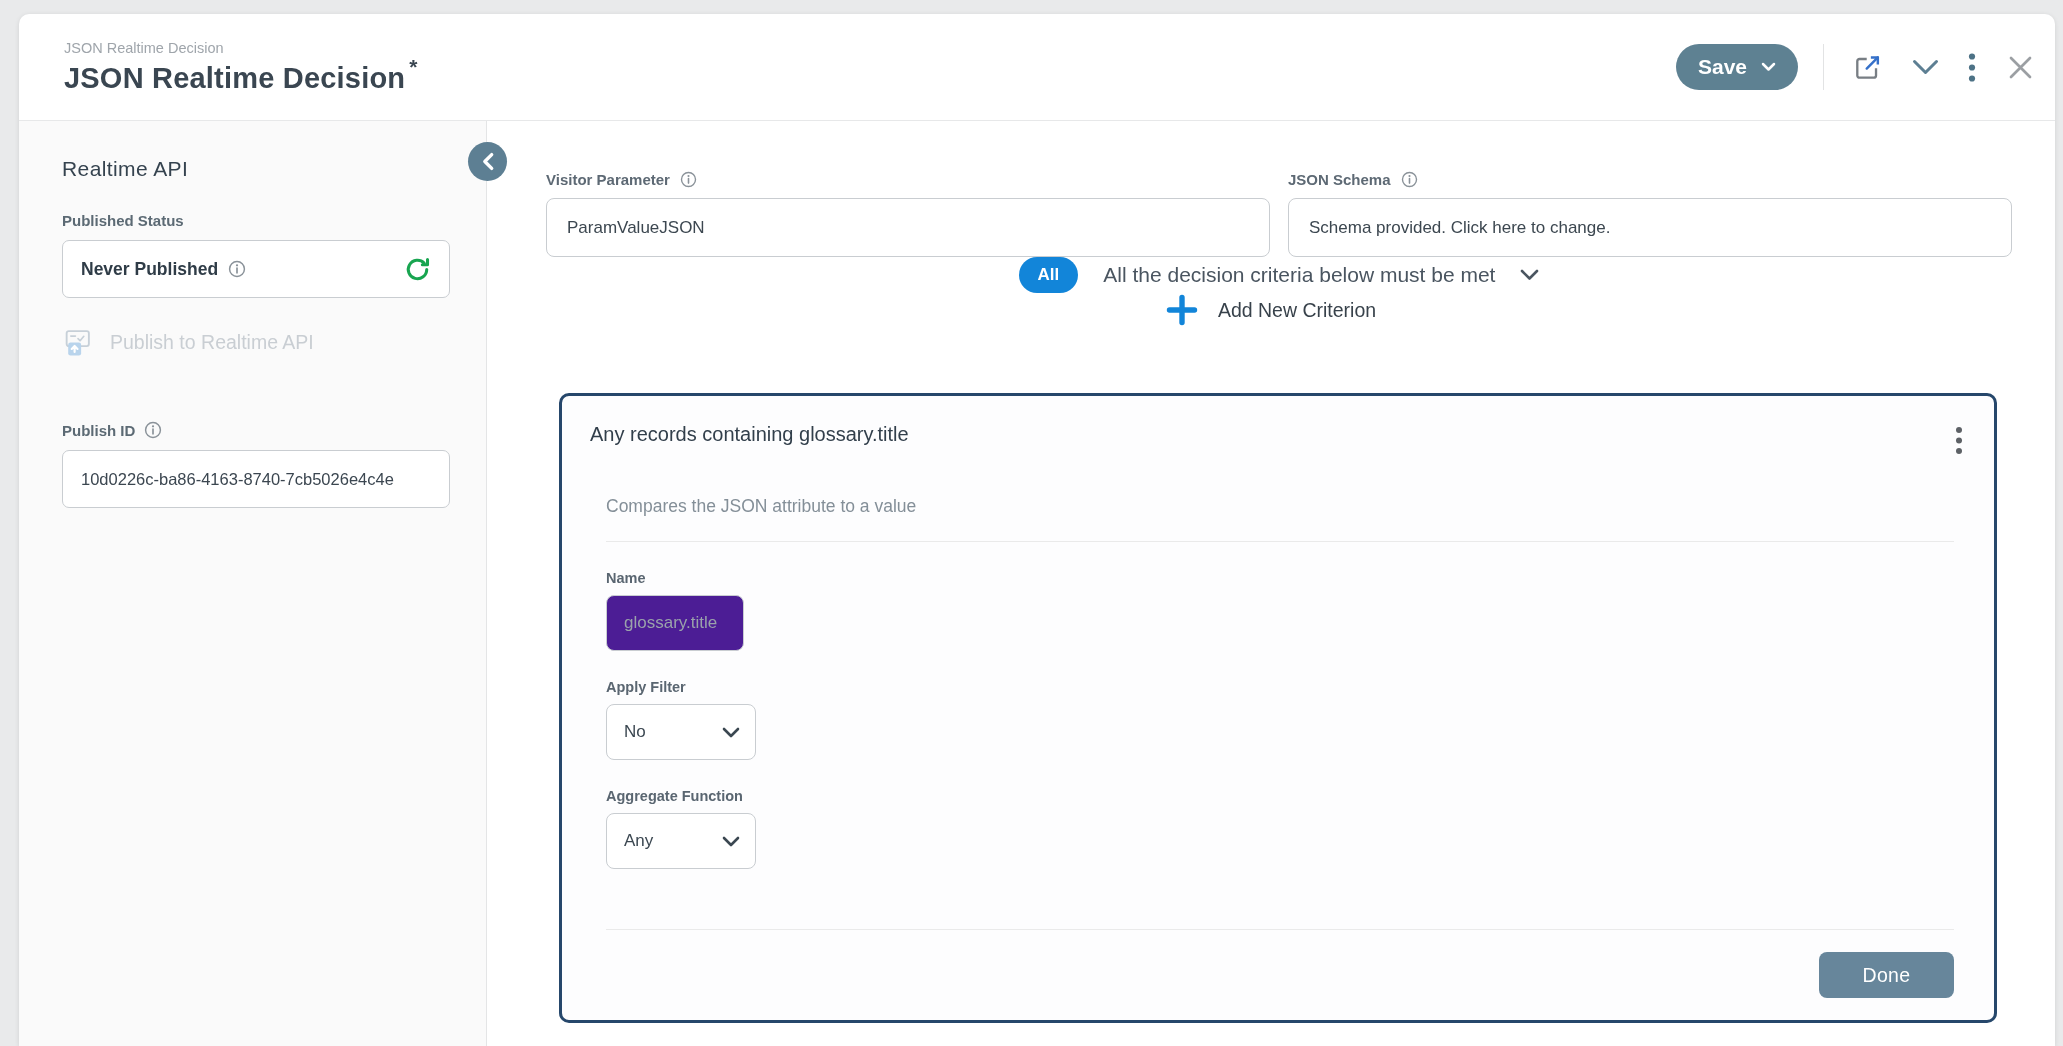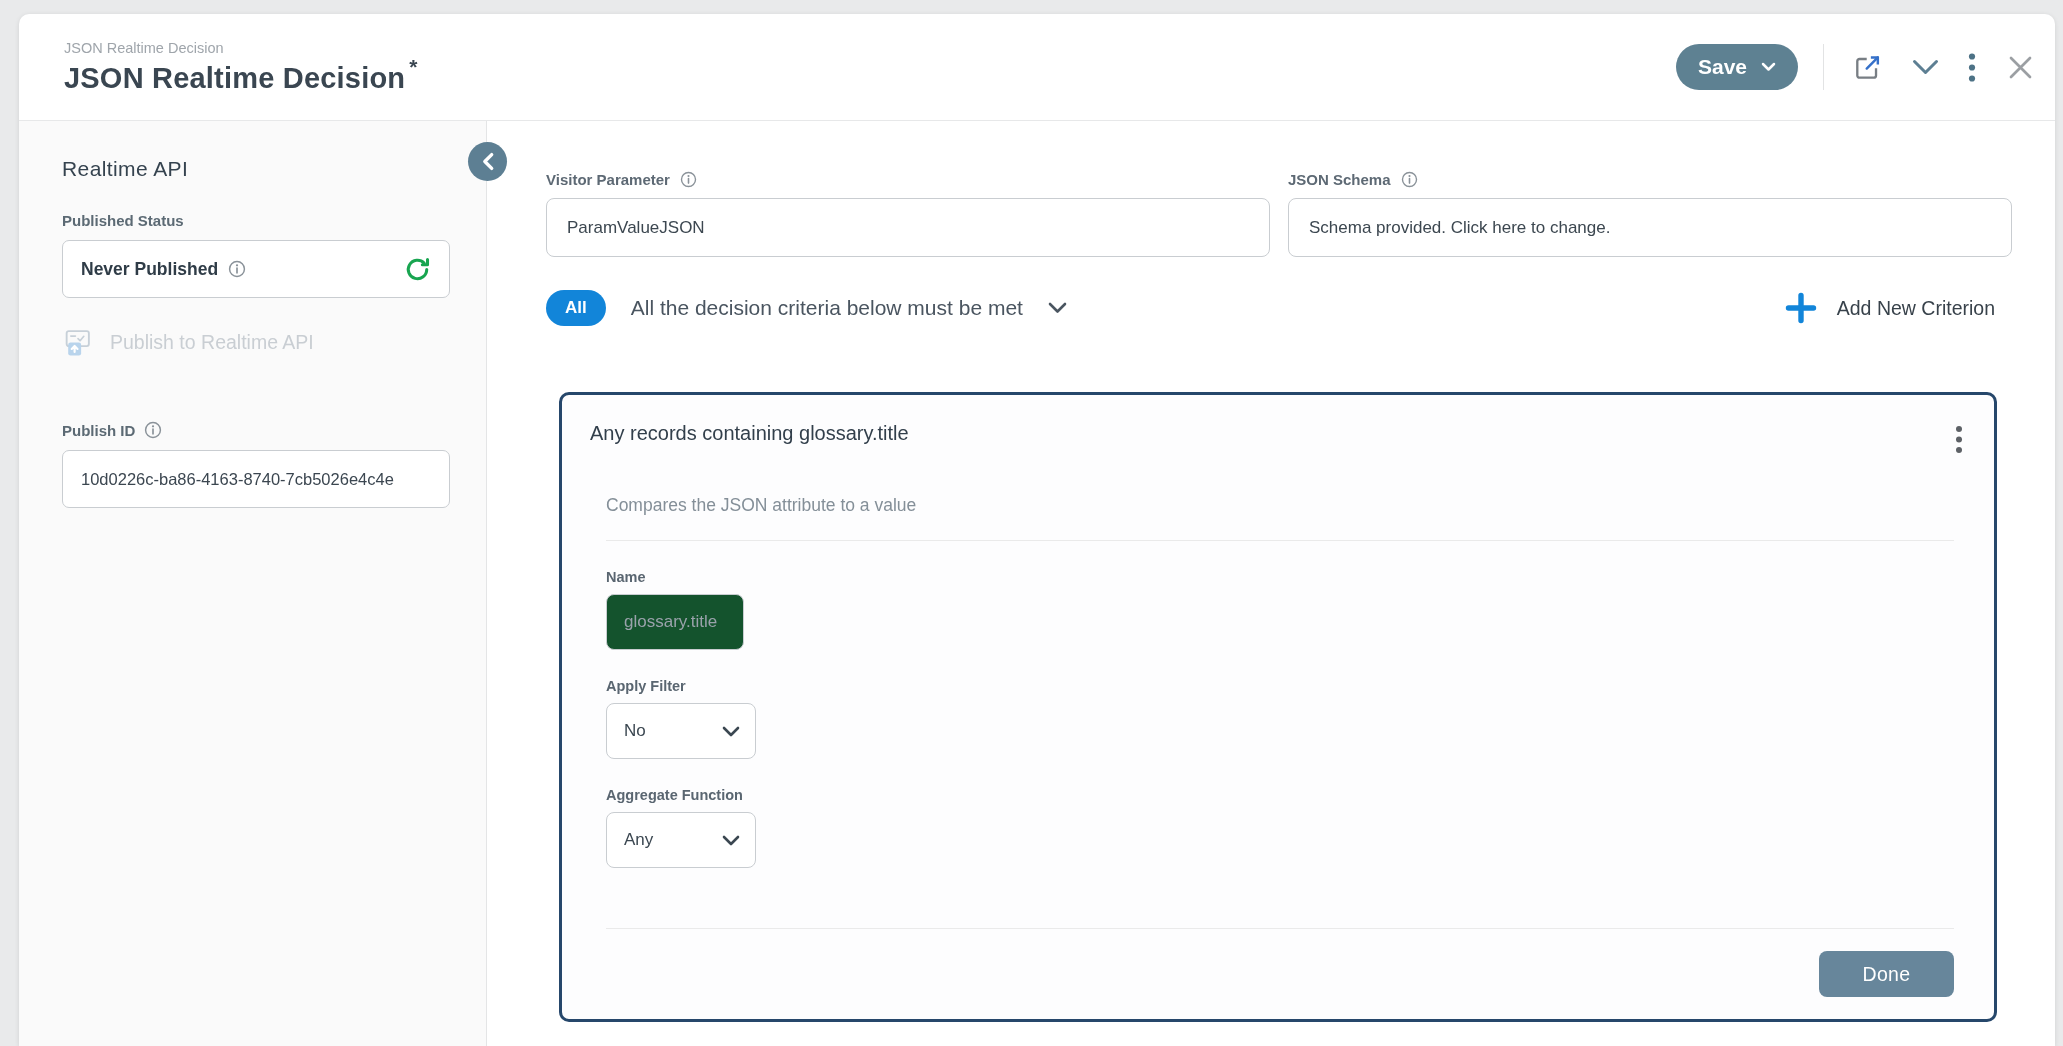--- a/index.html
+++ b/index.html
@@ -71,21 +71,21 @@
   .main { flex: 1; min-width: 0; padding: 50px 43px 0 59px; background: #fff; }
   .fields-row { display: flex; gap: 18px; }
   .field { flex: 1; min-width: 0; }
   .field-label { font-size: 15px; font-weight: 600; color: #5d6974; display: flex; align-items: center; gap: 10px; }
   .text-input {
     margin-top: 10px; width: 100%; height: 59px;
     border: 1px solid #c9cdd1; border-radius: 8px;
     padding: 0 20px; font-size: 17px; color: #3c4750;
     font-family: inherit; background: #fff; outline: none;
   }
-  .match-row { margin-top: 33px; display: flex; align-items: center; justify-content: space-between; }
+  .match-row { display: flex; align-items: center; justify-content: space-between; flex-direction: column; }
   .match-left { display: flex; align-items: center; gap: 25px; cursor: pointer; background: none; border: none; font-family: inherit; }
   .all-badge { background: #1285d9; color: #fff; font-size: 17px; font-weight: 700; border-radius: 18px; padding: 8px 19px; }
   .match-text { font-size: 21px; color: #4a5560; }
   .add-btn { display: flex; align-items: center; gap: 19px; background: none; border: none; cursor: pointer; font-family: inherit; font-size: 19.5px; font-weight: 500; color: #38424b; margin-right: 17px; }
   
   .criterion-card {
     margin: 66px 15px 0 13px; height: 630px;
     border: 3px solid #26476b; border-radius: 10px;
     background: #fdfdfe; overflow: hidden;
     display: flex; flex-direction: column;
@@ -94,21 +94,21 @@
   .card-title { font-size: 20px; font-weight: 500; color: #323f4b; }
   .card-body { flex: 1; min-height: 0; display: flex; flex-direction: column; padding: 0 40px 0 44px; }
   .card-desc { margin-top: 38px; font-size: 17.5px; color: #848f98; }
   .hr { margin-top: 24px; border-top: 1px solid #eaeaea; }
   .hr-bottom { margin-top: auto; }
   .small-label { margin-top: 28px; font-size: 14.5px; font-weight: 600; color: #5a6671; }
   .name-input {
     margin-top: 9px; width: 138px; height: 56px;
     border: 1px solid #c9cdd1; border-radius: 8px;
     padding: 0 17px; font-size: 17px; color: #9aa2ab;
-    font-family: inherit; background: #14532d; outline: none;
+    font-family: inherit; background: #4c1d95; outline: none;
   }
   .select {
     margin-top: 9px; width: 150px; height: 56px;
     border: 1px solid #c9cdd1; border-radius: 8px; background: #fff;
     display: flex; align-items: center; justify-content: space-between;
     padding: 0 15px 0 17px; cursor: pointer;
   }
   .select-value { font-size: 17px; color: #3b4751; }
   .done-row { margin-top: 22px; padding-bottom: 22px; display: flex; justify-content: flex-end; }
   .done-btn {

